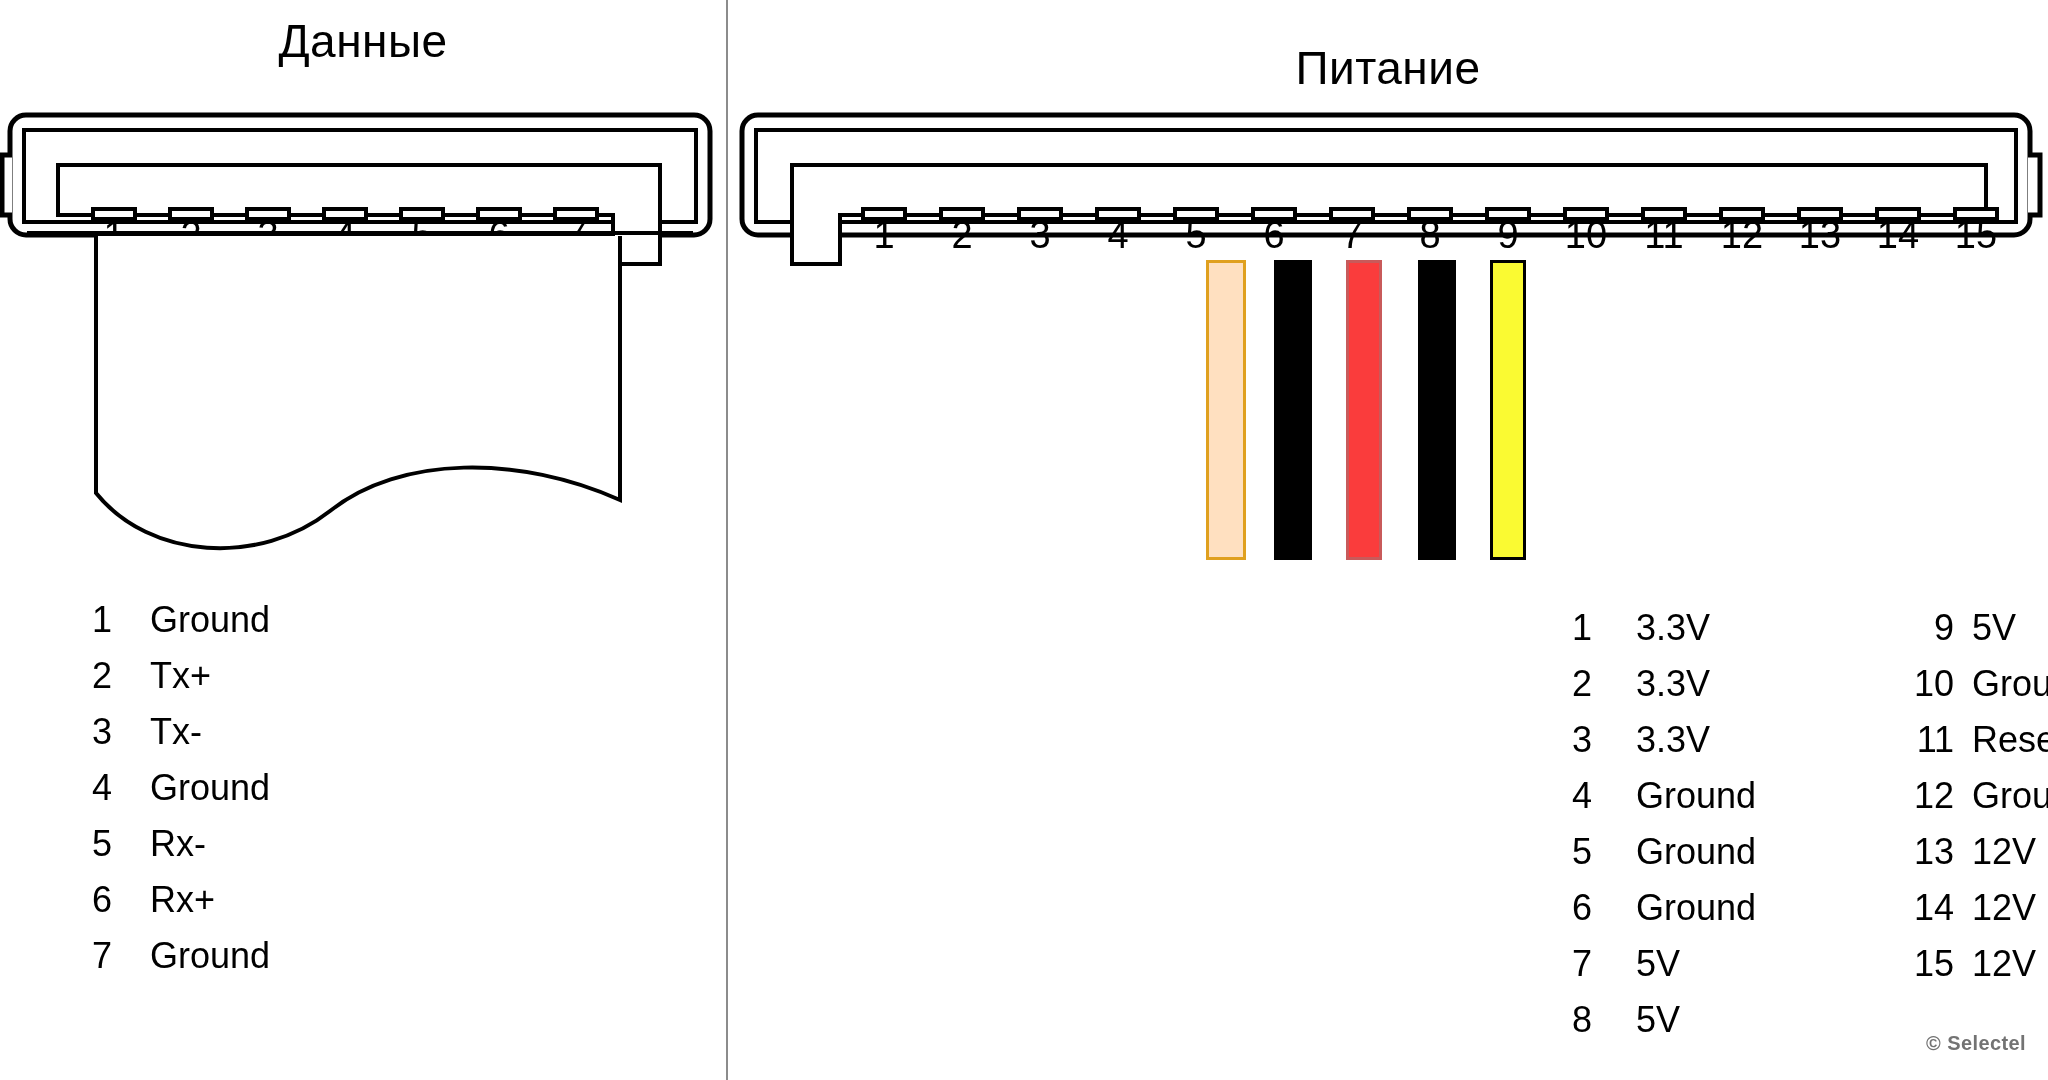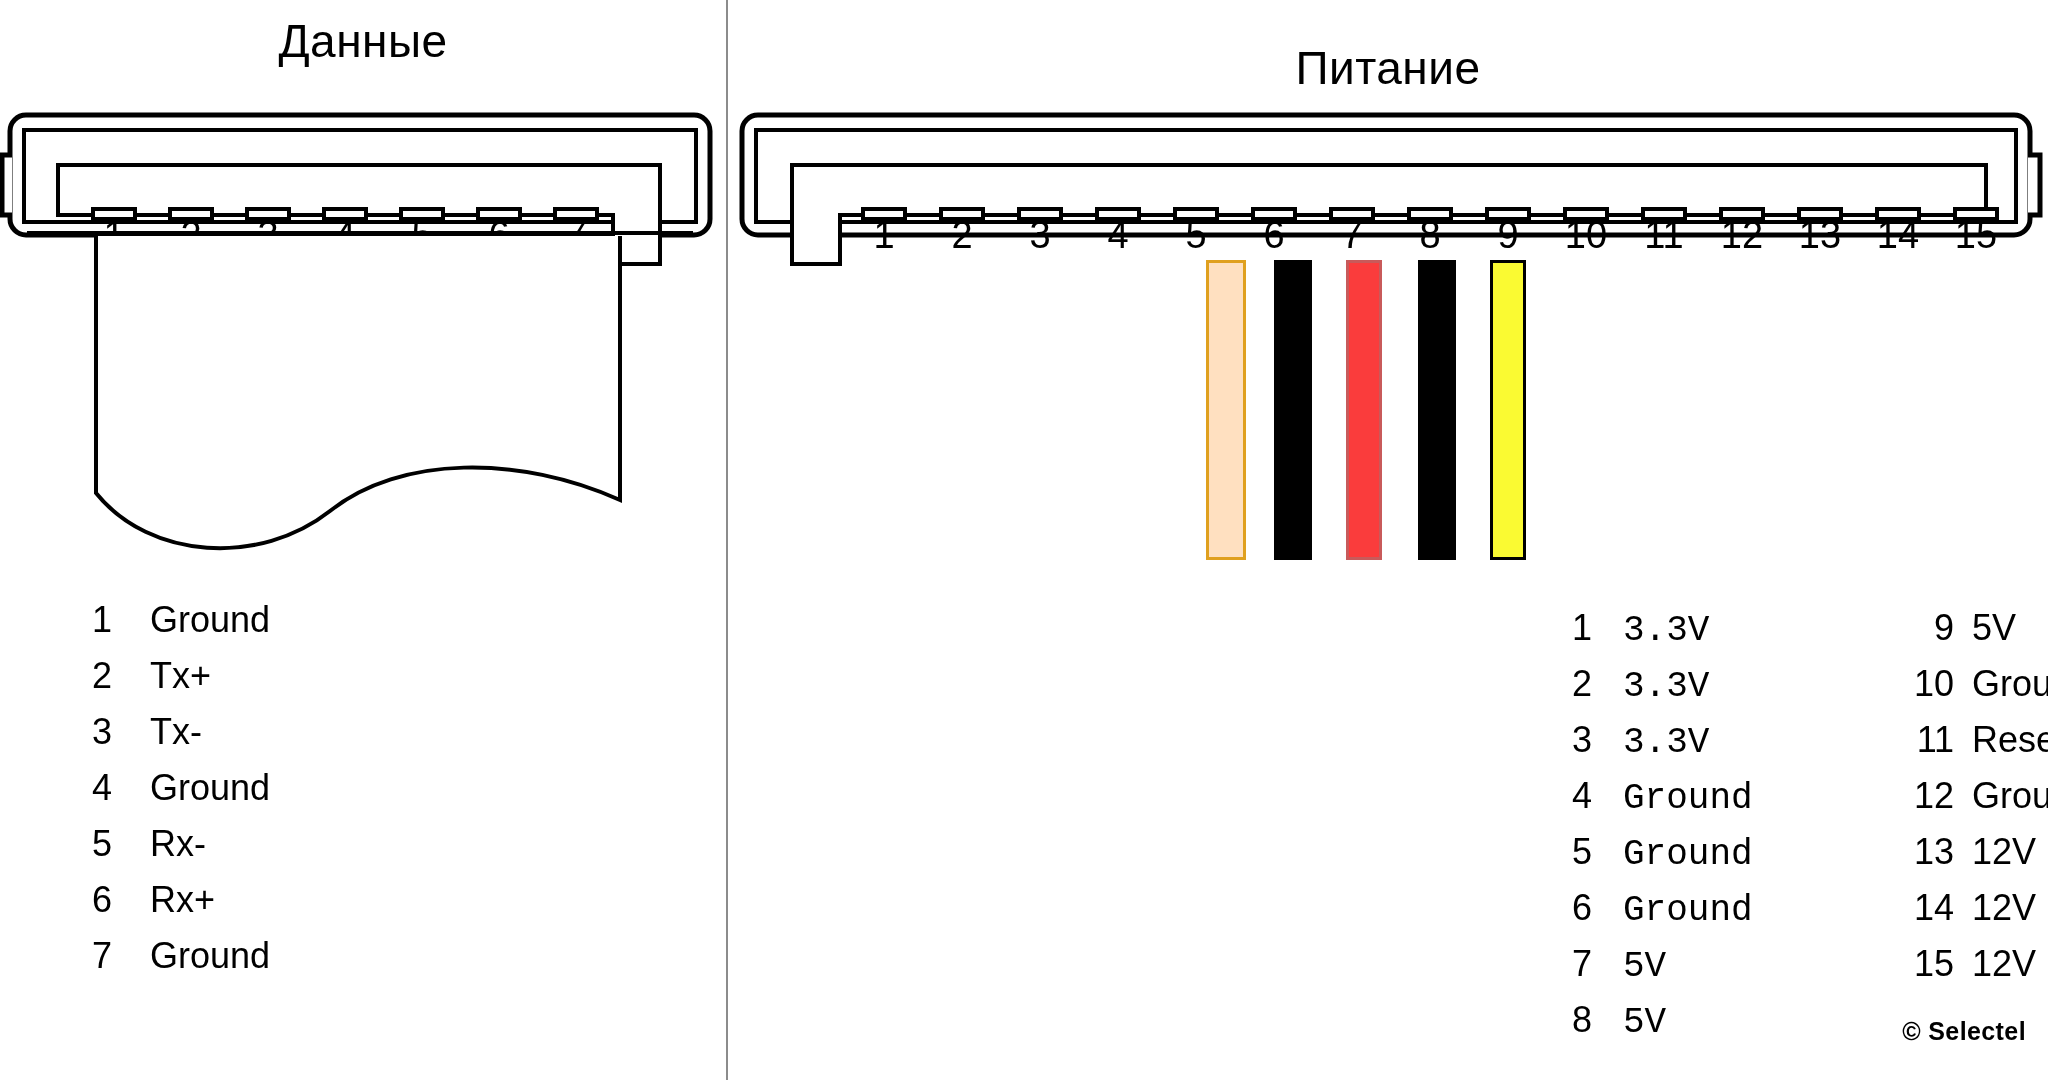--- a/index.html
+++ b/index.html
@@ -75,21 +75,21 @@
     left: 84px;
     top: 592px;
   }
   #table-data .pin-num   { width: 28px; }
   #table-data .pin-label { margin-left: 38px; }
 
   
   #table-power-col1 { left: 836px; top: 600px; }
   #table-power-col2 { left: 1180px; top: 600px; }
   #table-power-col1 .pin-num   { width: 28px; }
-  #table-power-col1 .pin-label { margin-left: 31px; font-family: Liberation Mono, monospace; }
+  #table-power-col1 .pin-label { margin-left: 44px; }
   #table-power-col2 .pin-num   { width: 46px; }
   #table-power-col2 .pin-label { margin-left: 18px; }
 
   
   #wire-layer {
     position: absolute;
     left: 0;
     top: 0;
     width: 1320px;
     height: 1080px;
@@ -99,24 +99,24 @@
     position: absolute;
     top: 260px;
     height: 300px;
     box-sizing: border-box;
   }
 
   
   #watermark {
     position: absolute;
     right: 22px;
-    bottom: 34px;
-    font-size: 25px;
+    bottom: 25px;
+    font-size: 20px;
     font-weight: 700;
-    color: #000000;
+    color: #737373;
     letter-spacing: 0.4px;
     white-space: nowrap;
   }
 </style>
 </head>
 <body>
 
 <div class="panel" id="panel-data">
 
   <div class="panel-title" id="title-data">Данные</div>

